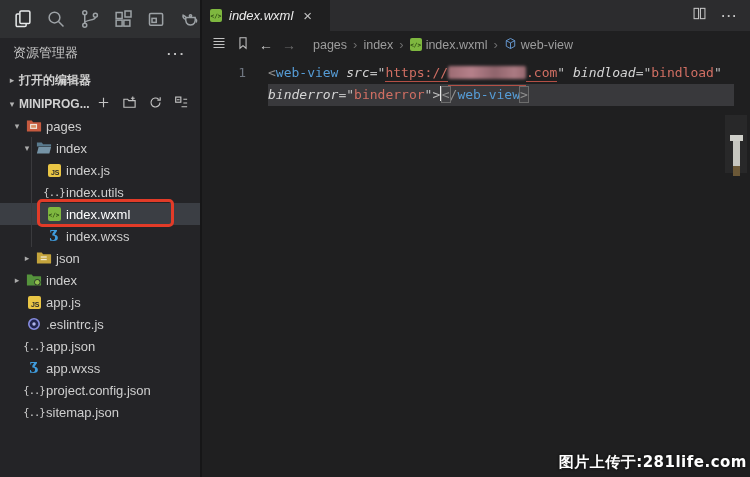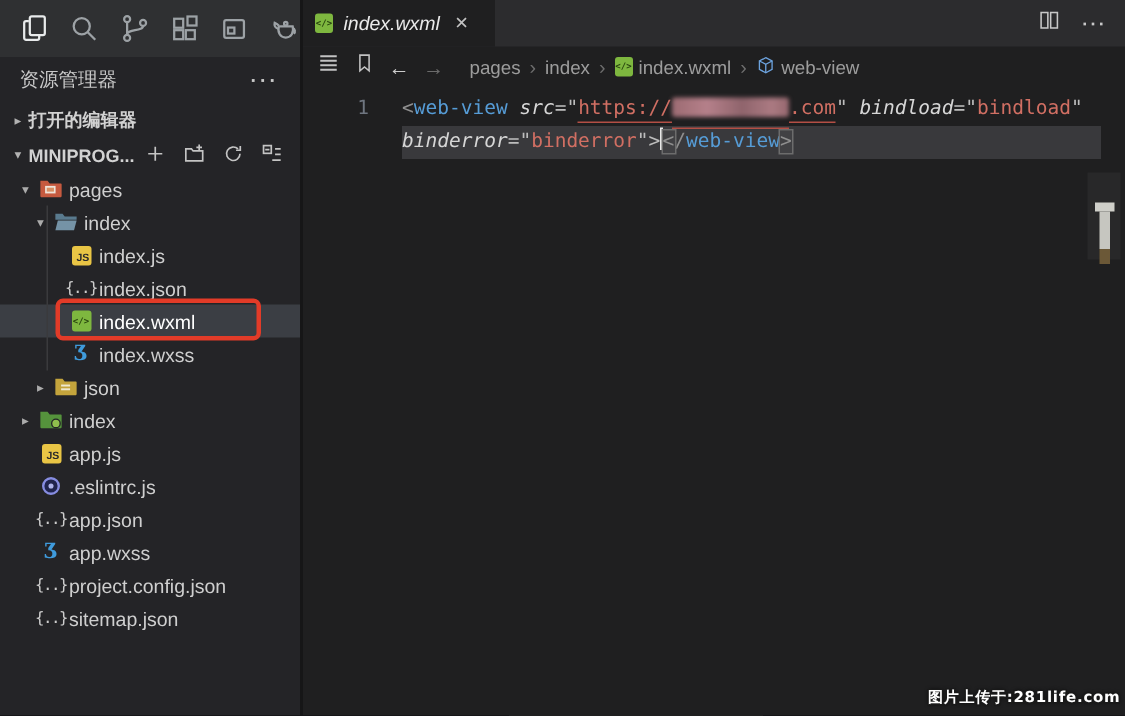--- a/index.html
+++ b/index.html
@@ -82,21 +82,21 @@
   .redact-blur { display:inline-block; width:78px; height:13px; vertical-align:-2px; border-radius:2px;
                  background:linear-gradient(90deg,#9c6b72,#b5808a 30%,#8f646c 60%,#ab7a82 85%,#96686f);
                  filter:blur(1.4px); }
   .cursor { display:inline-block; width:1.5px; height:15px; background:#e8e8e8; vertical-align:-2px; }
 
   .mm-view  { position:absolute; right:3px;  top:57px;  width:22px; height:58px; background:rgba(255,255,255,0.045); }
   .mm-cap   { position:absolute; right:7px;  top:77px;  width:13px; height:6px;  background:#cfcfc9; }
   .mm-stem  { position:absolute; right:10px; top:83px;  width:7px;  height:25px; background:#c6c6c0; }
   .mm-brown { position:absolute; right:10px; top:108px; width:7px;  height:10px; background:#6b5837; }
 
-  .watermark { position:absolute; right:3px; bottom:5px; font-size:10px; font-weight:bold; color:#ffffff;
+  .watermark { position:absolute; right:3px; bottom:5px; font-size:15px; font-weight:bold; color:#ffffff;
                font-family:"DejaVu Sans",sans-serif; letter-spacing:0.5px; z-index:50;
                text-shadow:-1px -1px 0 #1a1a1a, 1px -1px 0 #1a1a1a, -1px 1px 0 #1a1a1a, 1px 1px 0 #1a1a1a, 0 0 3px #000; }
 </style>
 </head>
 <body>
 
 <div class="app">
 
   <div class="left">
 
@@ -204,21 +204,21 @@
           <span class="ficon">
             <span class="js-badge">JS</span>
           </span>
           <span class="lbl">index.js</span>
         </div>
         <div class="trow" style="padding-left: 30px;">
           <span class="arrow"></span>
           <span class="ficon">
             <span class="json-badge">{..}</span>
           </span>
-          <span class="lbl">index.json</span>
+          <span class="lbl">index.utils</span>
         </div>
         <div class="trow selected" style="padding-left: 30px;">
           <span class="arrow"></span>
           <span class="ficon">
             <span class="wxml-badge">&lt;/&gt;</span>
           </span>
           <span class="lbl">index.wxml</span>
         </div>
         <div class="trow" style="padding-left: 30px;">
           <span class="arrow"></span>

